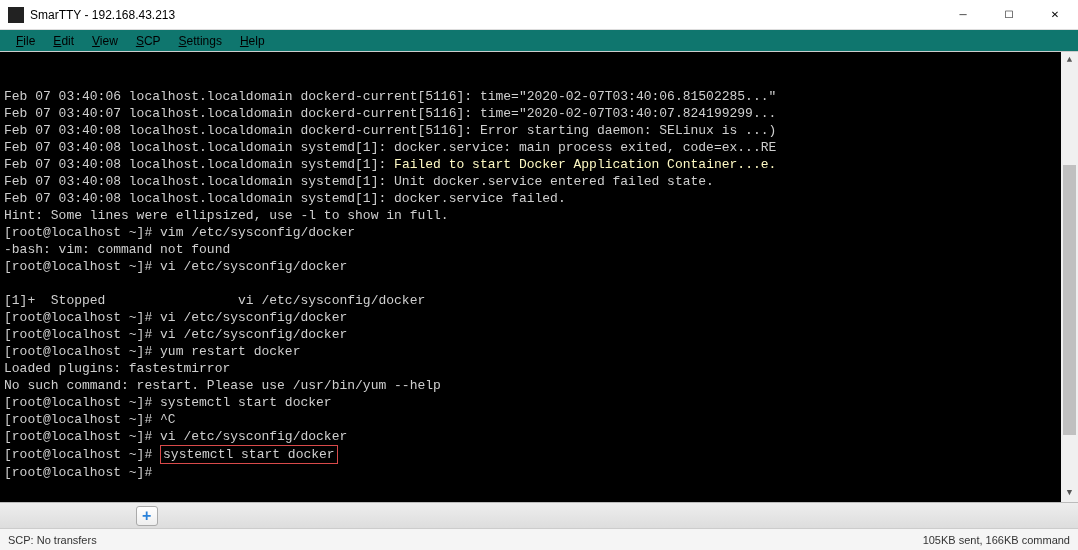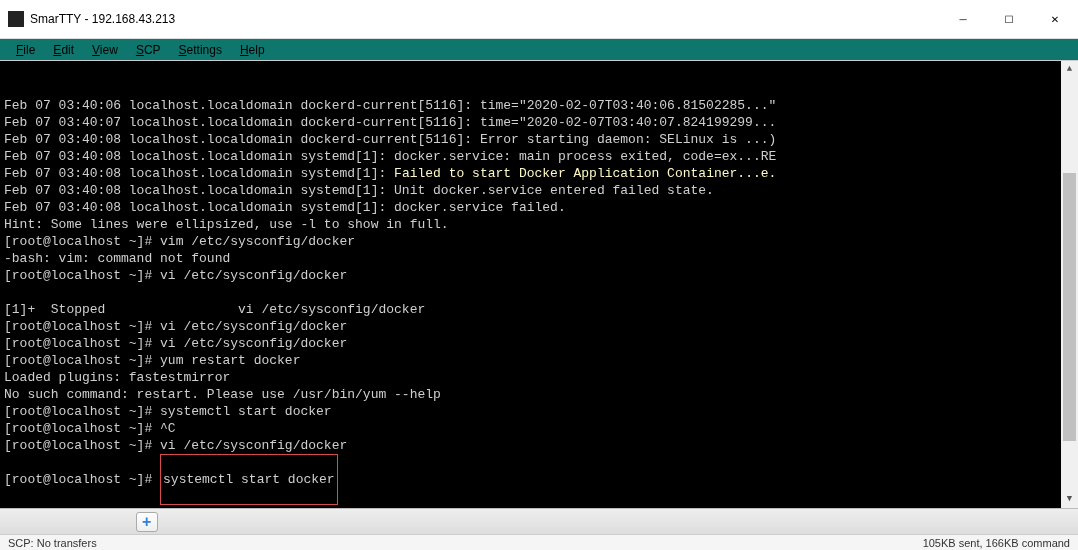--- a/index.html
+++ b/index.html
@@ -7,21 +7,21 @@
       font-family: "Segoe UI", Tahoma, sans-serif;
       font-size: 12px;
       background: #f0f0f0;
       width: 1078px;
       height: 550px;
       overflow: hidden;
       display: flex;
       flex-direction: column;
     }
     .titlebar {
-      height: 39px;
+      height: 30px;
       background: #fff;
       display: flex;
       align-items: center;
       border-bottom: 1px solid #ddd;
     }
     .titlebar-icon {
       width: 16px;
       height: 16px;
       margin: 0 6px 0 8px;
       background: #222;
@@ -70,21 +70,21 @@
       line-height: 17px;
       padding: 2px 4px;
       overflow: hidden;
       white-space: pre;
       position: relative;
     }
     .term-line { white-space: pre; }
     .red-text { color: #fef9c3; }
     .red-box {
       border: 1px solid #d94a4a;
-      padding: 16px 2px;
+      padding: 0 2px;
       display: inline-block;
     }
     .scrollbar {
       position: absolute;
       right: 0;
       top: 0;
       bottom: 0;
       width: 17px;
       background: #f0f0f0;
     }
@@ -136,21 +136,21 @@
       border-radius: 3px;
       display: flex;
       align-items: center;
       justify-content: center;
       color: #2a82da;
       font-size: 16px;
       font-weight: bold;
       cursor: pointer;
     }
     .statusbar {
-      height: 16px;
+      height: 22px;
       background: #f5f5f5;
       display: flex;
       align-items: center;
       justify-content: space-between;
       padding: 0 8px;
       font-size: 11px;
       color: #333;
       border-top: 1px solid #ccc;
     }
   </style>

